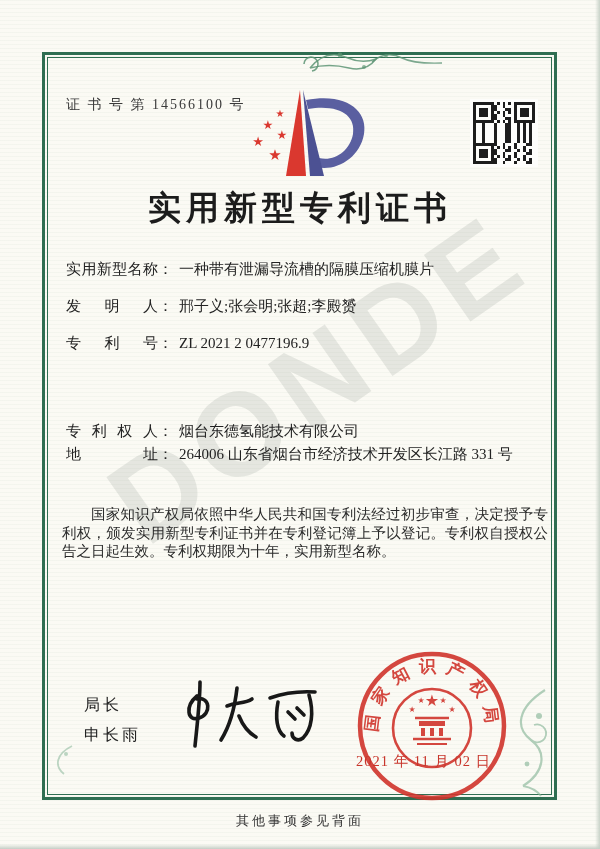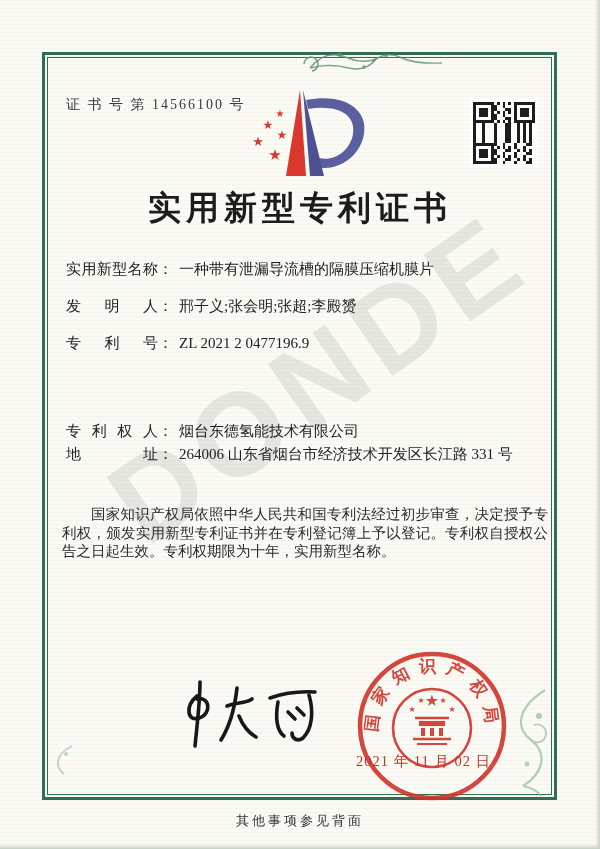--- a/index.html
+++ b/index.html
@@ -329,20 +329,24 @@
     <span class="lbl">专利权人</span><span class="colon">：</span><span>烟台东德氢能技术有限公司</span>
   </div>
   <div class="field-row" style="top:445px">
     <span class="lbl">地址</span><span class="colon">：</span><span>264006 山东省烟台市经济技术开发区长江路 331 号</span>
   </div>
 
   <div class="paragraphs">
     <p>国家知识产权局依照中华人民共和国专利法经过初步审查，决定授予专利权，颁发实用新型专利证书并在专利登记簿上予以登记。专利权自授权公告之日起生效。专利权期限为十年，实用新型名称。</p>
   </div>
 
+  <div class="director">
+    <div>局长</div>
+    <div>申长雨</div>
+  </div>
 
   <svg class="signature" width="165" height="78" viewBox="0 0 165 78">
     <g fill="none" stroke="#181818" stroke-width="3.6" stroke-linecap="round" stroke-linejoin="round">
       <path d="M32,20 C20,30 22,46 34,42 C47,38 45,20 32,23"></path>
       <path d="M35,6 C35,26 32,50 30,70"></path>
       <path d="M72,12 C70,30 66,48 56,64"></path>
       <path d="M62,30 C72,26 80,28 87,23"></path>
       <path d="M74,40 C78,50 84,57 91,61"></path>
       <path d="M105,22 C119,17 135,15 150,16"></path>
       <path d="M113,26 C110,42 112,55 119,60"></path>

